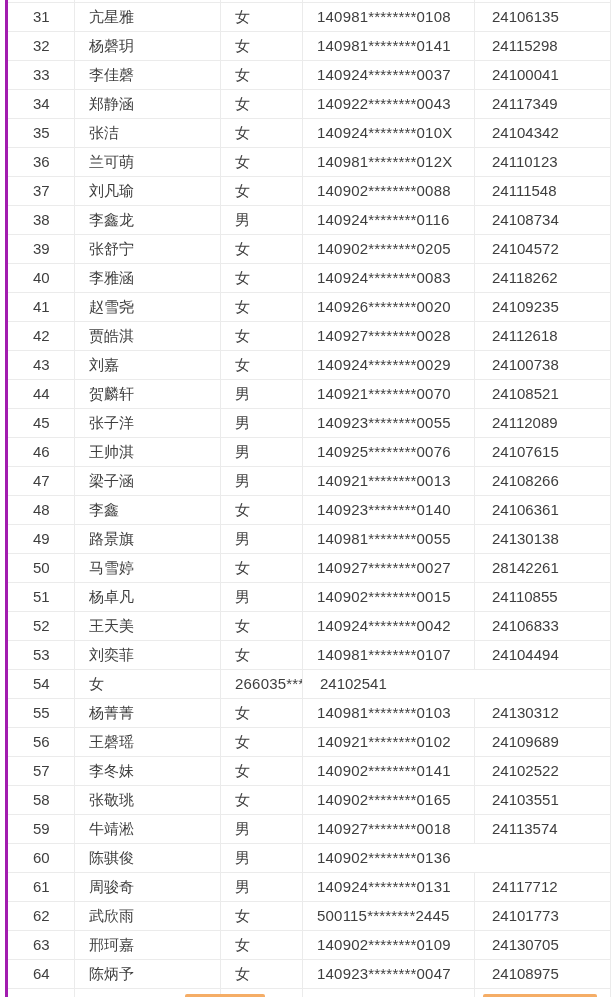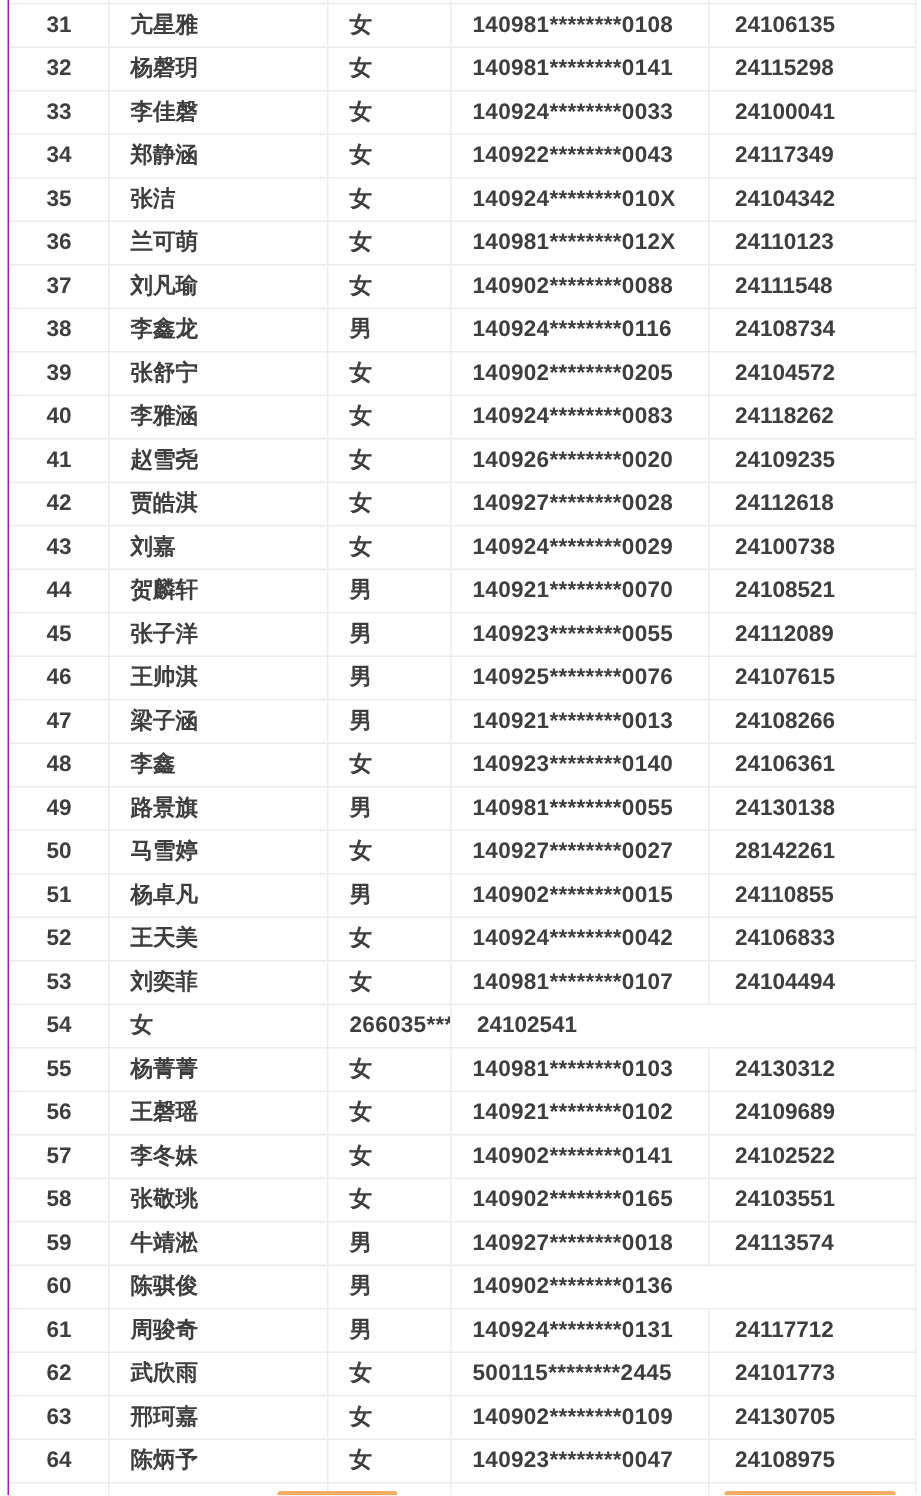--- a/index.html
+++ b/index.html
@@ -9,24 +9,23 @@
     overflow:hidden;
     background:#ffffff;
     font-family:"Liberation Sans","DejaVu Sans",sans-serif;
     color:#3e3e3e;
     font-size:15px;
   }
   .table{
     position:absolute;
     left:5px;top:0;
     width:606px;
-    border-left:1px solid #a21caf;
+    border-left:3px solid #a21caf;
     border-right:1px solid #ebebeb;
     box-sizing:border-box;
-    font-weight:bold;
   }
   .row{
     display:grid;
     grid-template-columns:67px 146px 82px 172px 137px;
     height:28px;
     line-height:28px;
     border-bottom:1px solid #ebebeb;
   }
   .row.partial-top{height:2px;line-height:2px;}
   .row.partial-bottom{height:8px;line-height:8px;border-bottom:none;}
@@ -74,21 +73,21 @@
         <div class="cell c-no">32</div>
         <div class="cell c-name">杨磬玥</div>
         <div class="cell c-gender">女</div>
         <div class="cell c-id">140981********0141</div>
         <div class="cell c-code">24115298</div>
       </div>
       <div class="row">
         <div class="cell c-no">33</div>
         <div class="cell c-name">李佳磬</div>
         <div class="cell c-gender">女</div>
-        <div class="cell c-id">140924********0033</div>
+        <div class="cell c-id">140924********0037</div>
         <div class="cell c-code">24100041</div>
       </div>
       <div class="row">
         <div class="cell c-no">34</div>
         <div class="cell c-name">郑静涵</div>
         <div class="cell c-gender">女</div>
         <div class="cell c-id">140922********0043</div>
         <div class="cell c-code">24117349</div>
       </div>
       <div class="row">

